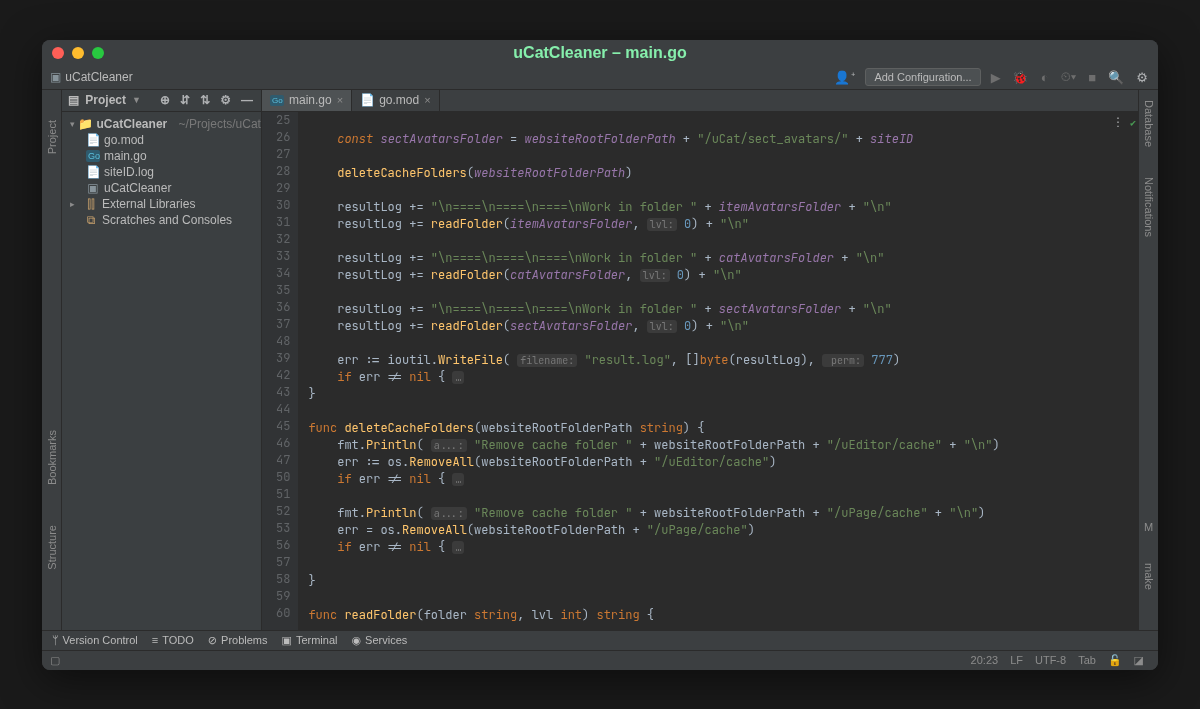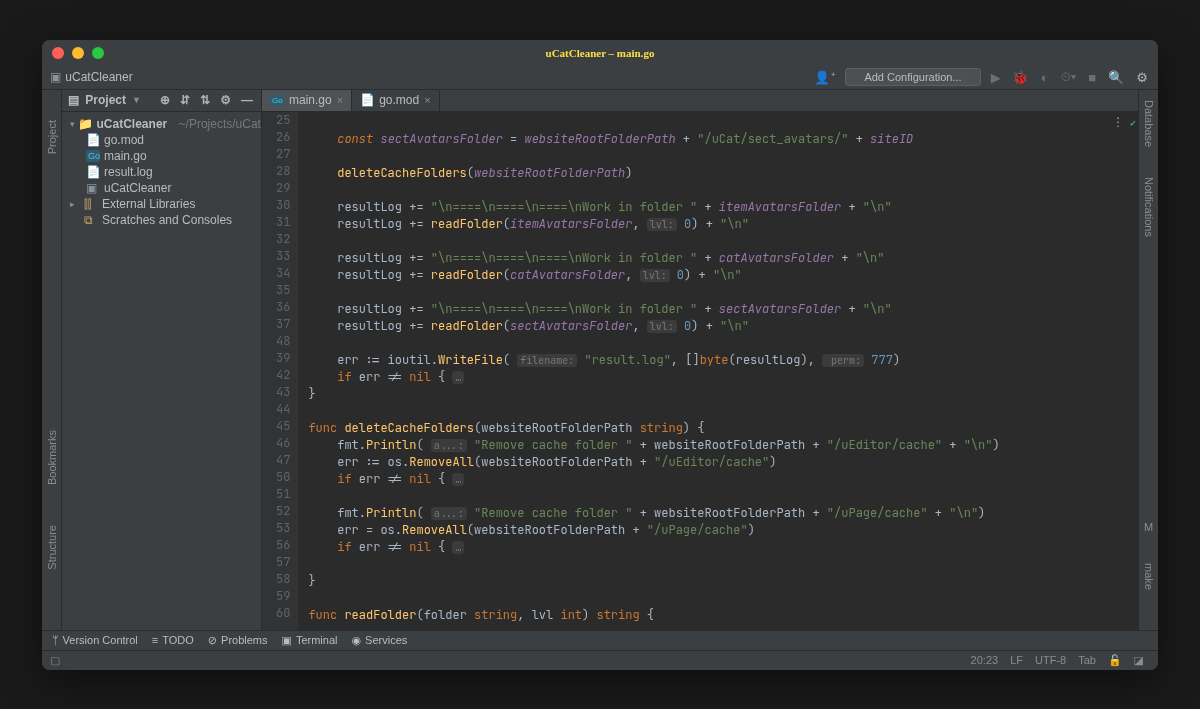--- a/index.html
+++ b/index.html
@@ -2,43 +2,43 @@
 <html><head>
 <meta charset="utf-8">
 <style>
 * { box-sizing: border-box; margin: 0; padding: 0; }
 body { font-family: -apple-system, "Segoe UI", sans-serif; font-size: 12px; background: #1a1a1a; display: flex; align-items: center; justify-content: center; height: 709px; width: 1200px; }
 .window { width: 1116px; height: 630px; background: #3c3f41; border-radius: 8px; overflow: hidden; display: flex; flex-direction: column; box-shadow: 0 10px 40px rgba(0,0,0,.5); }
 .titlebar { height: 26px; background: #3c3f41; display: flex; align-items: center; padding: 0 10px; position: relative; }
 .traffic { display: flex; gap: 8px; }
 .dot { width: 12px; height: 12px; border-radius: 50%; }
 .dot.red { background: #ff5f57; } .dot.yellow { background: #febc2e; } .dot.green { background: #28c840; }
-.title { position: absolute; left: 50%; transform: translateX(-50%); color: #fde047; font-weight: 600; font-size: 11px; font-family: Liberation Serif, serif; }
+.title { position: absolute; left: 50%; transform: translateX(-50%); color: #86efac; font-weight: 600; font-size: 16px; }
 .navbar { height: 24px; background: #3c3f41; display: flex; align-items: center; padding: 0 8px; border-bottom: 1px solid #2b2b2b; }
 .nav-left { display: flex; align-items: center; gap: 4px; color: #bbb; }
 .nav-right { margin-left: auto; display: flex; align-items: center; gap: 8px; }
 .folder-ic { color: #87939a; }
-.btn-addcfg { background: #4c5052; color: #bbb; border: 1px solid #5e6060; padding: 2px 18px; border-radius: 3px; font-size: 11px; cursor: pointer; }
+.btn-addcfg { background: #4c5052; color: #bbb; border: 1px solid #5e6060; padding: 2px 8px; border-radius: 3px; font-size: 11px; cursor: pointer; }
 .icon-gray { color: #6e6e6e; font-size: 13px; padding: 0 2px; }
 .icon-light { color: #afb1b3; font-size: 13px; padding: 0 2px; }
 .body { flex: 1; display: flex; min-height: 0; }
 .left-rail { width: 20px; background: #3c3f41; display: flex; flex-direction: column; align-items: center; padding-top: 30px; gap: 40px; border-right: 1px solid #2b2b2b; }
 .vert-label { writing-mode: vertical-rl; transform: rotate(180deg); color: #8c8c8c; font-size: 11px; cursor: pointer; }
 .right-rail { width: 20px; background: #3c3f41; display: flex; flex-direction: column; align-items: center; padding-top: 10px; gap: 30px; border-left: 1px solid #2b2b2b; }
 .vert-label-r { writing-mode: vertical-rl; color: #8c8c8c; font-size: 11px; cursor: pointer; }
 .sidebar { width: 200px; background: #3b3f41; display: flex; flex-direction: column; border-right: 1px solid #2b2b2b; }
 .side-head { height: 22px; display: flex; align-items: center; padding: 0 6px; gap: 6px; color: #bbb; font-weight: 600; border-bottom: 1px solid #2b2b2b; }
 .side-head .spacer { flex: 1; }
 .side-ic { color: #afb1b3; font-size: 12px; padding: 0 2px; cursor: pointer; }
 .tree { padding: 4px 0; color: #bbb; overflow: hidden; }
 .tree-row { display: flex; align-items: center; gap: 4px; padding: 1px 4px; white-space: nowrap; cursor: pointer; }
 .tree-row.indent1 { padding-left: 24px; }
 .tree-row.indent0 { padding-left: 8px; }
 .chev { color: #8c8c8c; font-size: 9px; width: 10px; display: inline-block; }
-.ficon { width: 14px; color: #87939a; }
+.ficon { width: 14px; text-align: center; color: #87939a; }
 .ficon.go { color: #5ac0de; font-size: 9px; background: #2f5b6e; border-radius: 2px; padding: 1px 2px; }
 .muted { color: #787878; }
 .editor-wrap { flex: 1; display: flex; flex-direction: column; min-width: 0; }
 .tabs { height: 22px; background: #3c3f41; display: flex; align-items: stretch; border-bottom: 1px solid #2b2b2b; }
 .tab { display: flex; align-items: center; gap: 5px; padding: 0 8px; color: #bbb; font-size: 12px; border-right: 1px solid #2b2b2b; cursor: pointer; }
 .tab.active { background: #4e5254; }
 .tab .close { color: #8c8c8c; font-size: 11px; }
 .editor { flex: 1; display: flex; background: #2b2b2b; font-family: "JetBrains Mono","Menlo",monospace; font-size: 12px; overflow: hidden; position: relative; }
 .gutter { background: #313335; color: #606366; text-align: right; padding: 0 8px 2px 14px; line-height: 17px; user-select: none; }
 .code { flex: 1; padding: 2px 0 2px 10px; line-height: 17px; color: #a9b7c6; white-space: pre; overflow: hidden; }
@@ -116,21 +116,21 @@
         <div class="tree-row indent1">
             <span class="ficon">📄</span>
             <span>go.mod</span>
           </div>
         <div class="tree-row indent1">
             <span class="ficon go">Go</span>
             <span>main.go</span>
           </div>
         <div class="tree-row indent1">
             <span class="ficon">📄</span>
-            <span>result.log</span>
+            <span>siteID.log</span>
           </div>
         <div class="tree-row indent1">
             <span class="ficon">▣</span>
             <span>uCatCleaner</span>
           </div>
         <div class="tree-row indent0">
             <span class="chev">▸</span>
             <span class="ficon" style="color:#c9a26d">⫿⫿</span>
             <span>External Libraries</span>
           </div>

